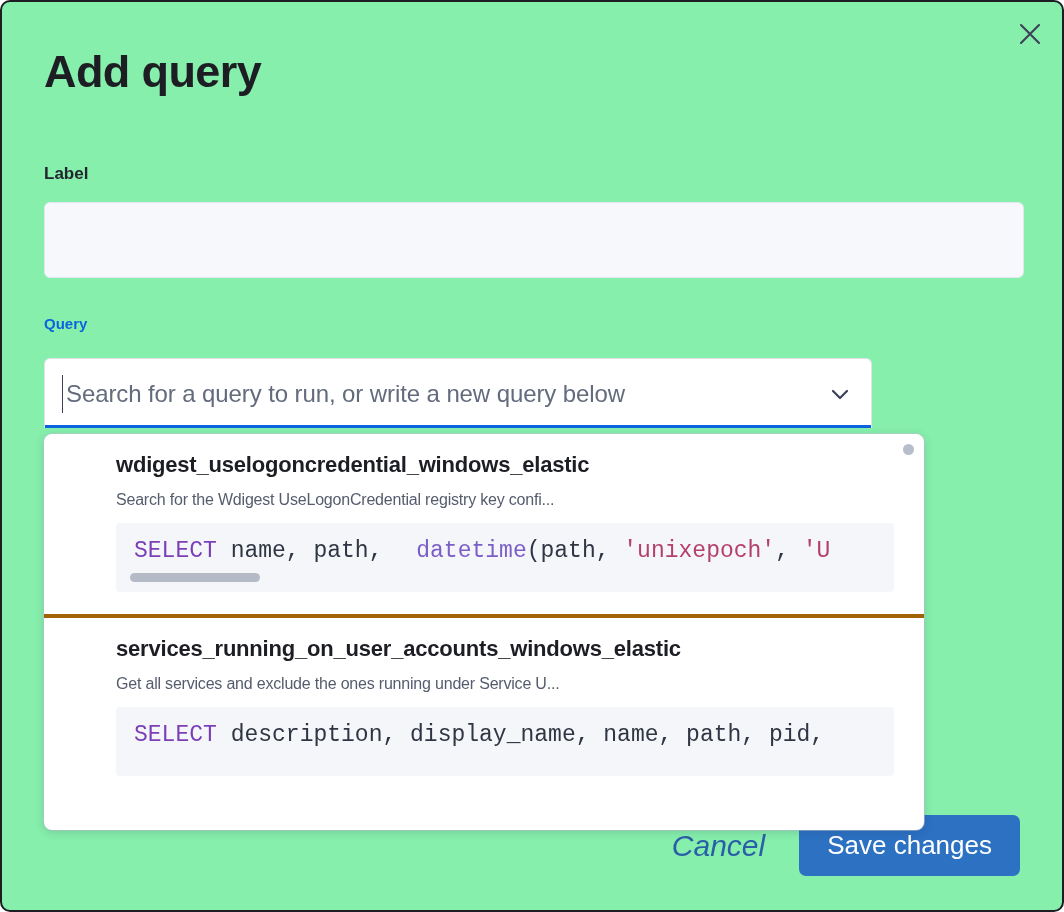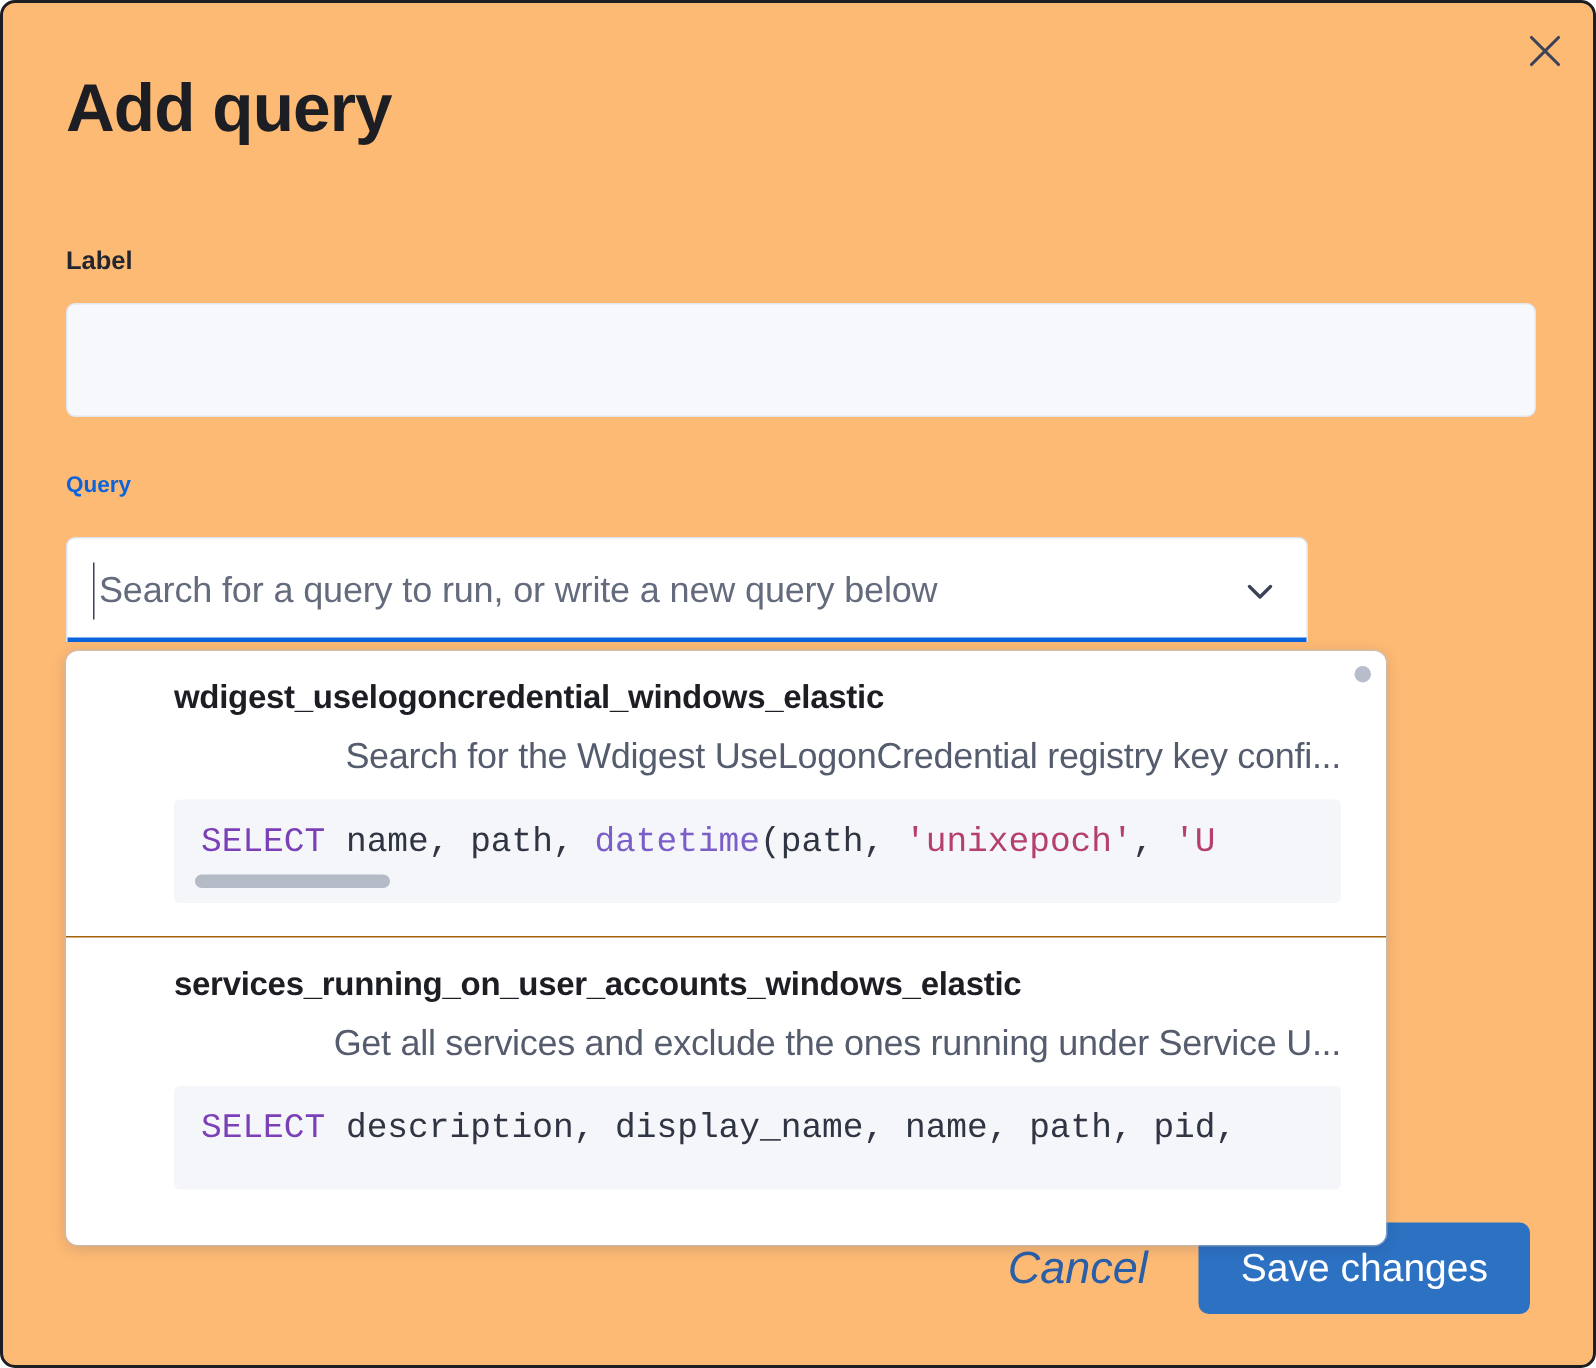--- a/index.html
+++ b/index.html
@@ -12,21 +12,21 @@
     height: 912px;
     font-family: "Liberation Sans", sans-serif;
     -webkit-font-smoothing: antialiased;
   }
 
   .modal {
     position: relative;
     box-sizing: border-box;
     width: 1064px;
     height: 912px;
-    background: #fdba74;
+    background: #86efac;
     border: 2px solid #1d1e24;
     border-radius: 10px;
     overflow: hidden;
   }
 
   
   .close-btn {
     position: absolute;
     top: 12px;
     right: 12px;
@@ -178,52 +178,51 @@
     height: 11px;
     border-radius: 50%;
     background: #b7bdcb;
     z-index: 5;
   }
   .dd-option {
     position: relative;
     padding: 18px 30px 22px 72px;
   }
   .dd-option + .dd-option {
-    border-top: 1px solid #a16207;
+    border-top: 4px solid #a16207;
   }
   .dd-title {
     font-size: 22px;
     font-weight: 700;
     color: #1d1e24;
     letter-spacing: -0.2px;
     margin-bottom: 13px;
   }
   .dd-desc {
-    font-size: 24px;
+    font-size: 16px;
     color: #555c6d;
     letter-spacing: -0.2px;
     margin-bottom: 14px;
     white-space: nowrap;
     overflow: hidden;
-    text-align: right;
   }
   .dd-code {
     position: relative;
     background: #f5f6fa;
     border-radius: 4px;
     padding: 14px 0 26px 18px;
     font-family: "Liberation Mono", monospace;
     font-size: 23px;
     line-height: 1.25;
     color: #2f3542;
     white-space: nowrap;
     overflow: hidden;
   }
   .dd-code .kw { color: #7b3fb8; }
-  .dd-code .fn { color: #7b5ec7; }
+  .dd-code .fn { color: #7b5ec7; margin-left: 20px; }
   .dd-code .str { color: #b5406b; }
   .code-scrollbar {
     position: absolute;
     left: 14px;
     bottom: 10px;
     width: 130px;
     height: 9px;
     border-radius: 5px;
     background: #b4bac6;
   }

